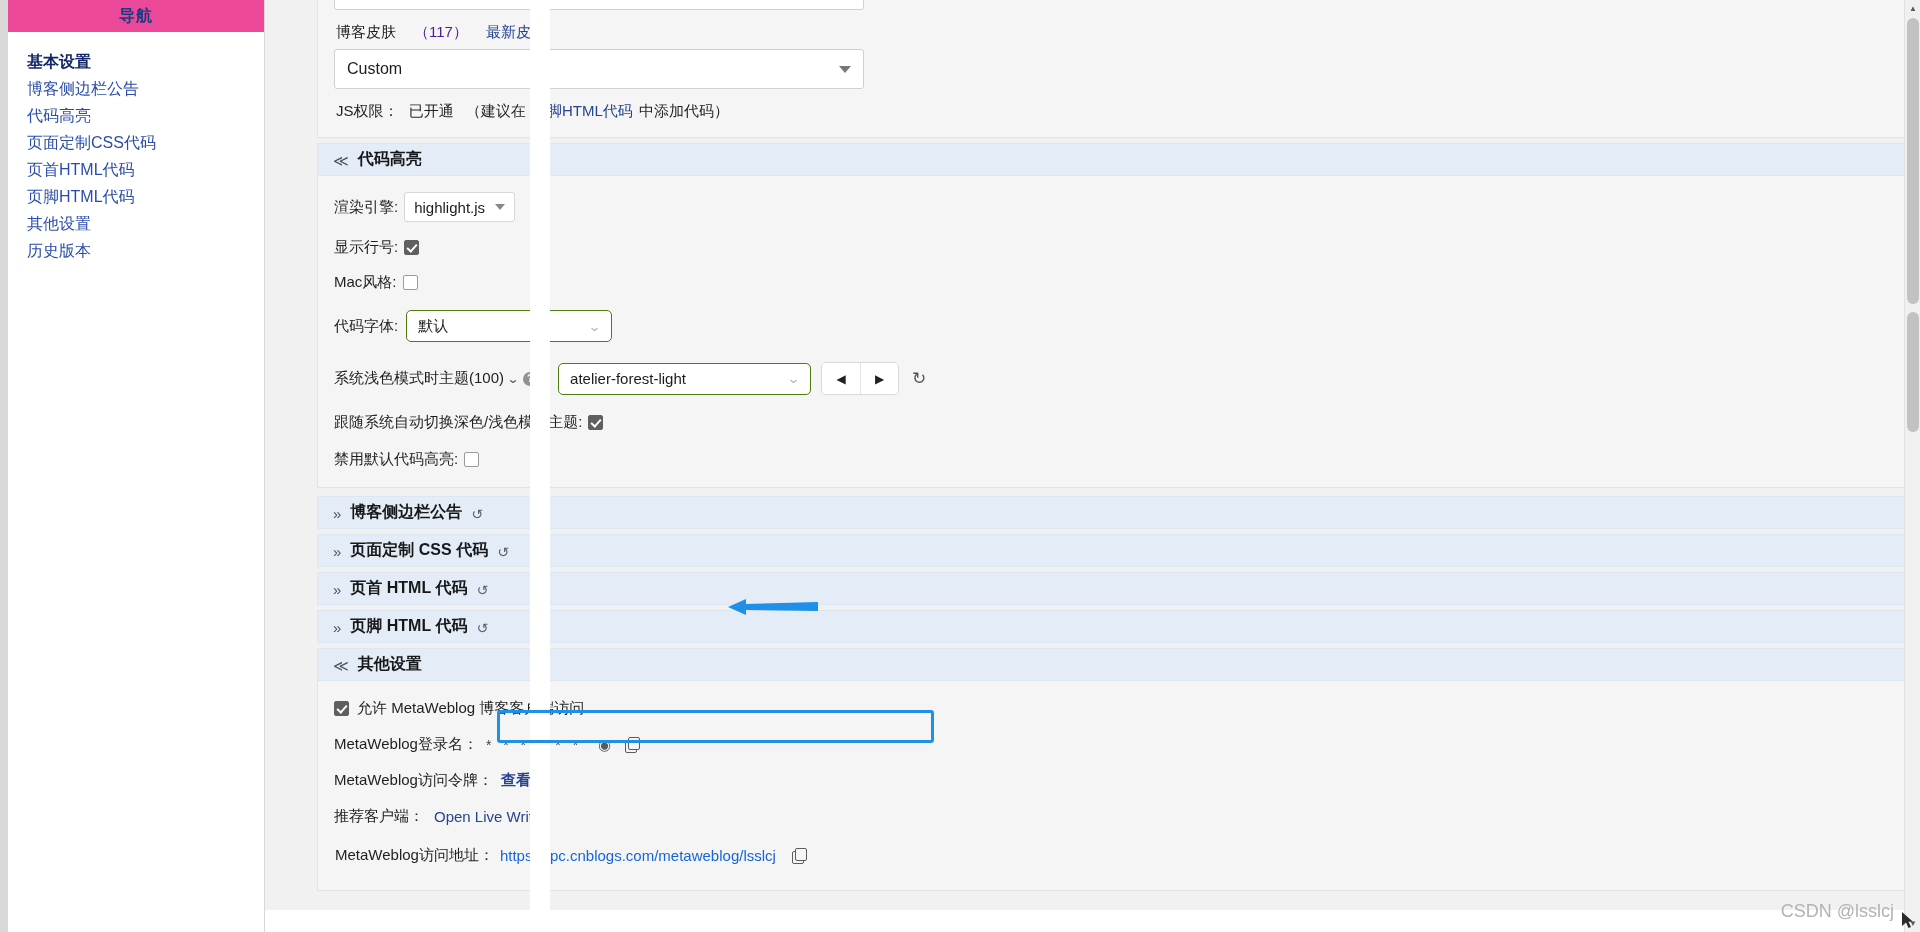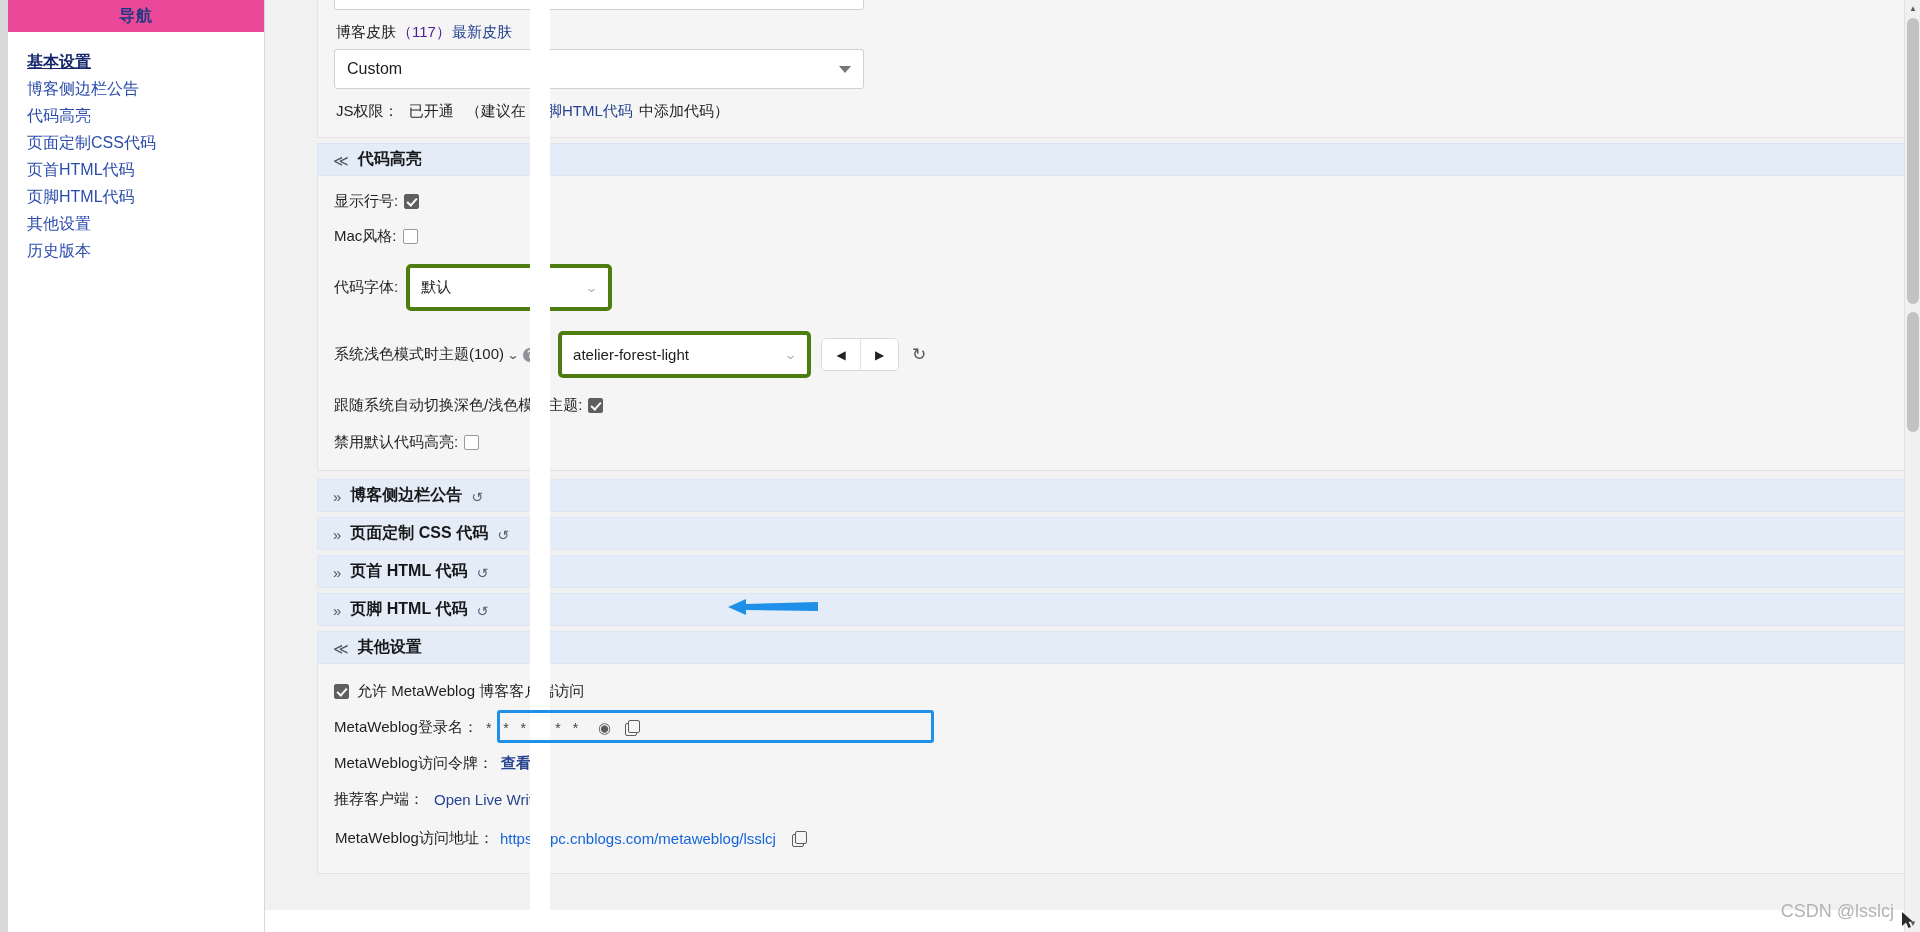--- a/index.html
+++ b/index.html
@@ -52,21 +52,20 @@
     font-size: 16px;
     line-height: 25px;
     color: #2b4cab;
     padding: 1px 0;
     cursor: pointer;
     white-space: nowrap;
   }
   .sidebar-item.active {
     font-weight: 700;
     color: #13266b;
-    text-decoration: underline;
   }
 
   
   .main {
     flex: 1;
     position: relative;
     background: #f1f1f1;
     overflow: hidden;
   }
   .content-wrap {
@@ -121,21 +120,21 @@
     right: 12px;
     width: 0; height: 0;
     border-left: 6px solid transparent;
     border-right: 6px solid transparent;
     border-top: 7px solid #777;
   }
 
   .skin-line {
     display: flex;
     align-items: flex-start;
-    gap: 1px;
+    gap: 18px;
     margin: 13px 0 7px 2px;
     font-size: 15px;
     color: #1f1f1f;
   }
   .skin-count { color: #4c1d95; }
   .link { color: #26448f; cursor: pointer; }
 
   .js-line {
     margin: 13px 0 0 2px;
     font-size: 15px;
@@ -216,23 +215,23 @@
     position: absolute;
     left: 4px; top: 1px;
     width: 4px; height: 8px;
     border: solid #fff;
     border-width: 0 2px 2px 0;
     transform: rotate(42deg);
   }
 
   
   .select-out {
-    height: 47px;
+    height: 32px;
     background: #ffffff;
-    border: 4px solid #4d7c0f;
+    border: 1px solid #4d7c0f;
     border-radius: 5px;
     display: inline-flex;
     align-items: center;
     justify-content: space-between;
     padding: 0 11px;
     font-size: 15px;
     color: #1c1c1c;
     cursor: pointer;
     margin-left: 8px;
   }
@@ -502,20 +501,27 @@
       </div>
 
       <div class="section-header">
         <span class="chev">≪</span>
         <span class="sec-title">代码高亮</span>
       </div>
 
       <div class="panel">
         <div class="panel-body" style="padding-top:16px;padding-bottom:18px;">
 
+          <div class="row" style="margin-bottom:16px;">
+            <span class="label">渲染引擎:</span>
+            <span class="select-sm">
+              <span>highlight.js</span>
+              <span class="caret-sm"></span>
+            </span>
+          </div>
 
           <div class="row" style="margin-bottom:16px;">
             <span class="label">显示行号:</span>
             <span class="cb checked"></span>
           </div>
 
           <div class="row" style="margin-bottom:18px;">
             <span class="label">Mac风格:</span>
             <span class="cb"></span>
           </div>

